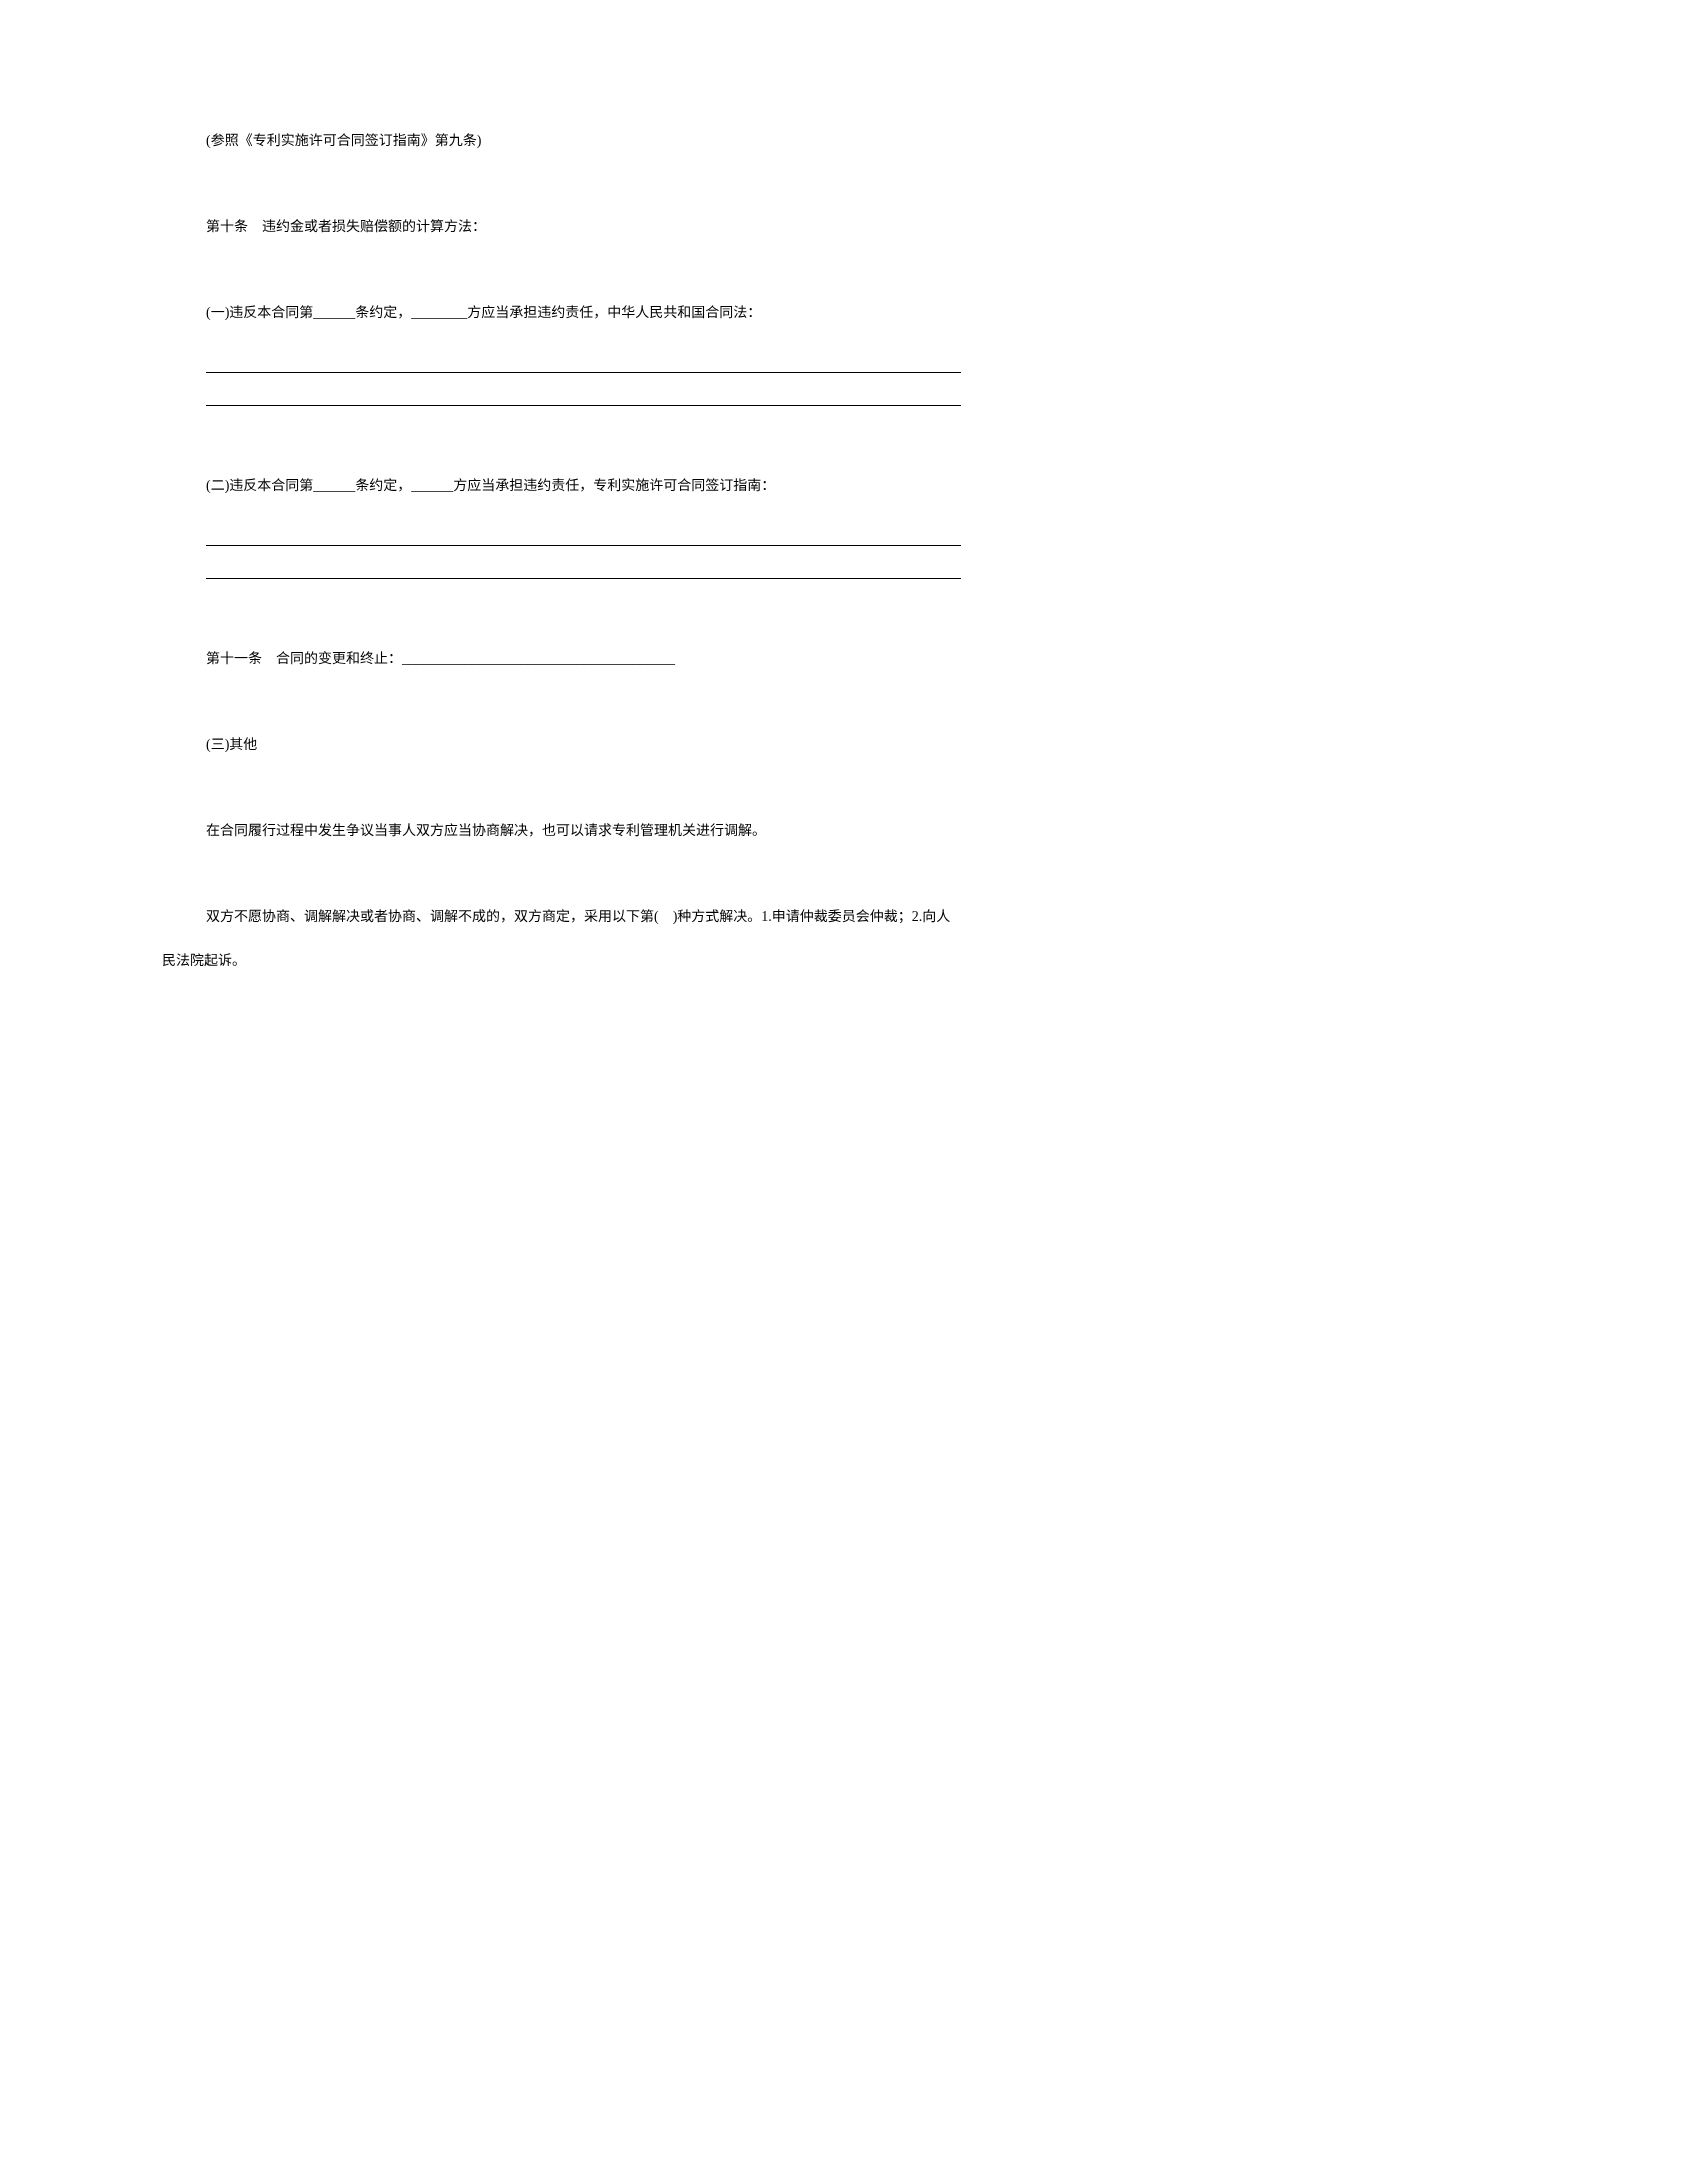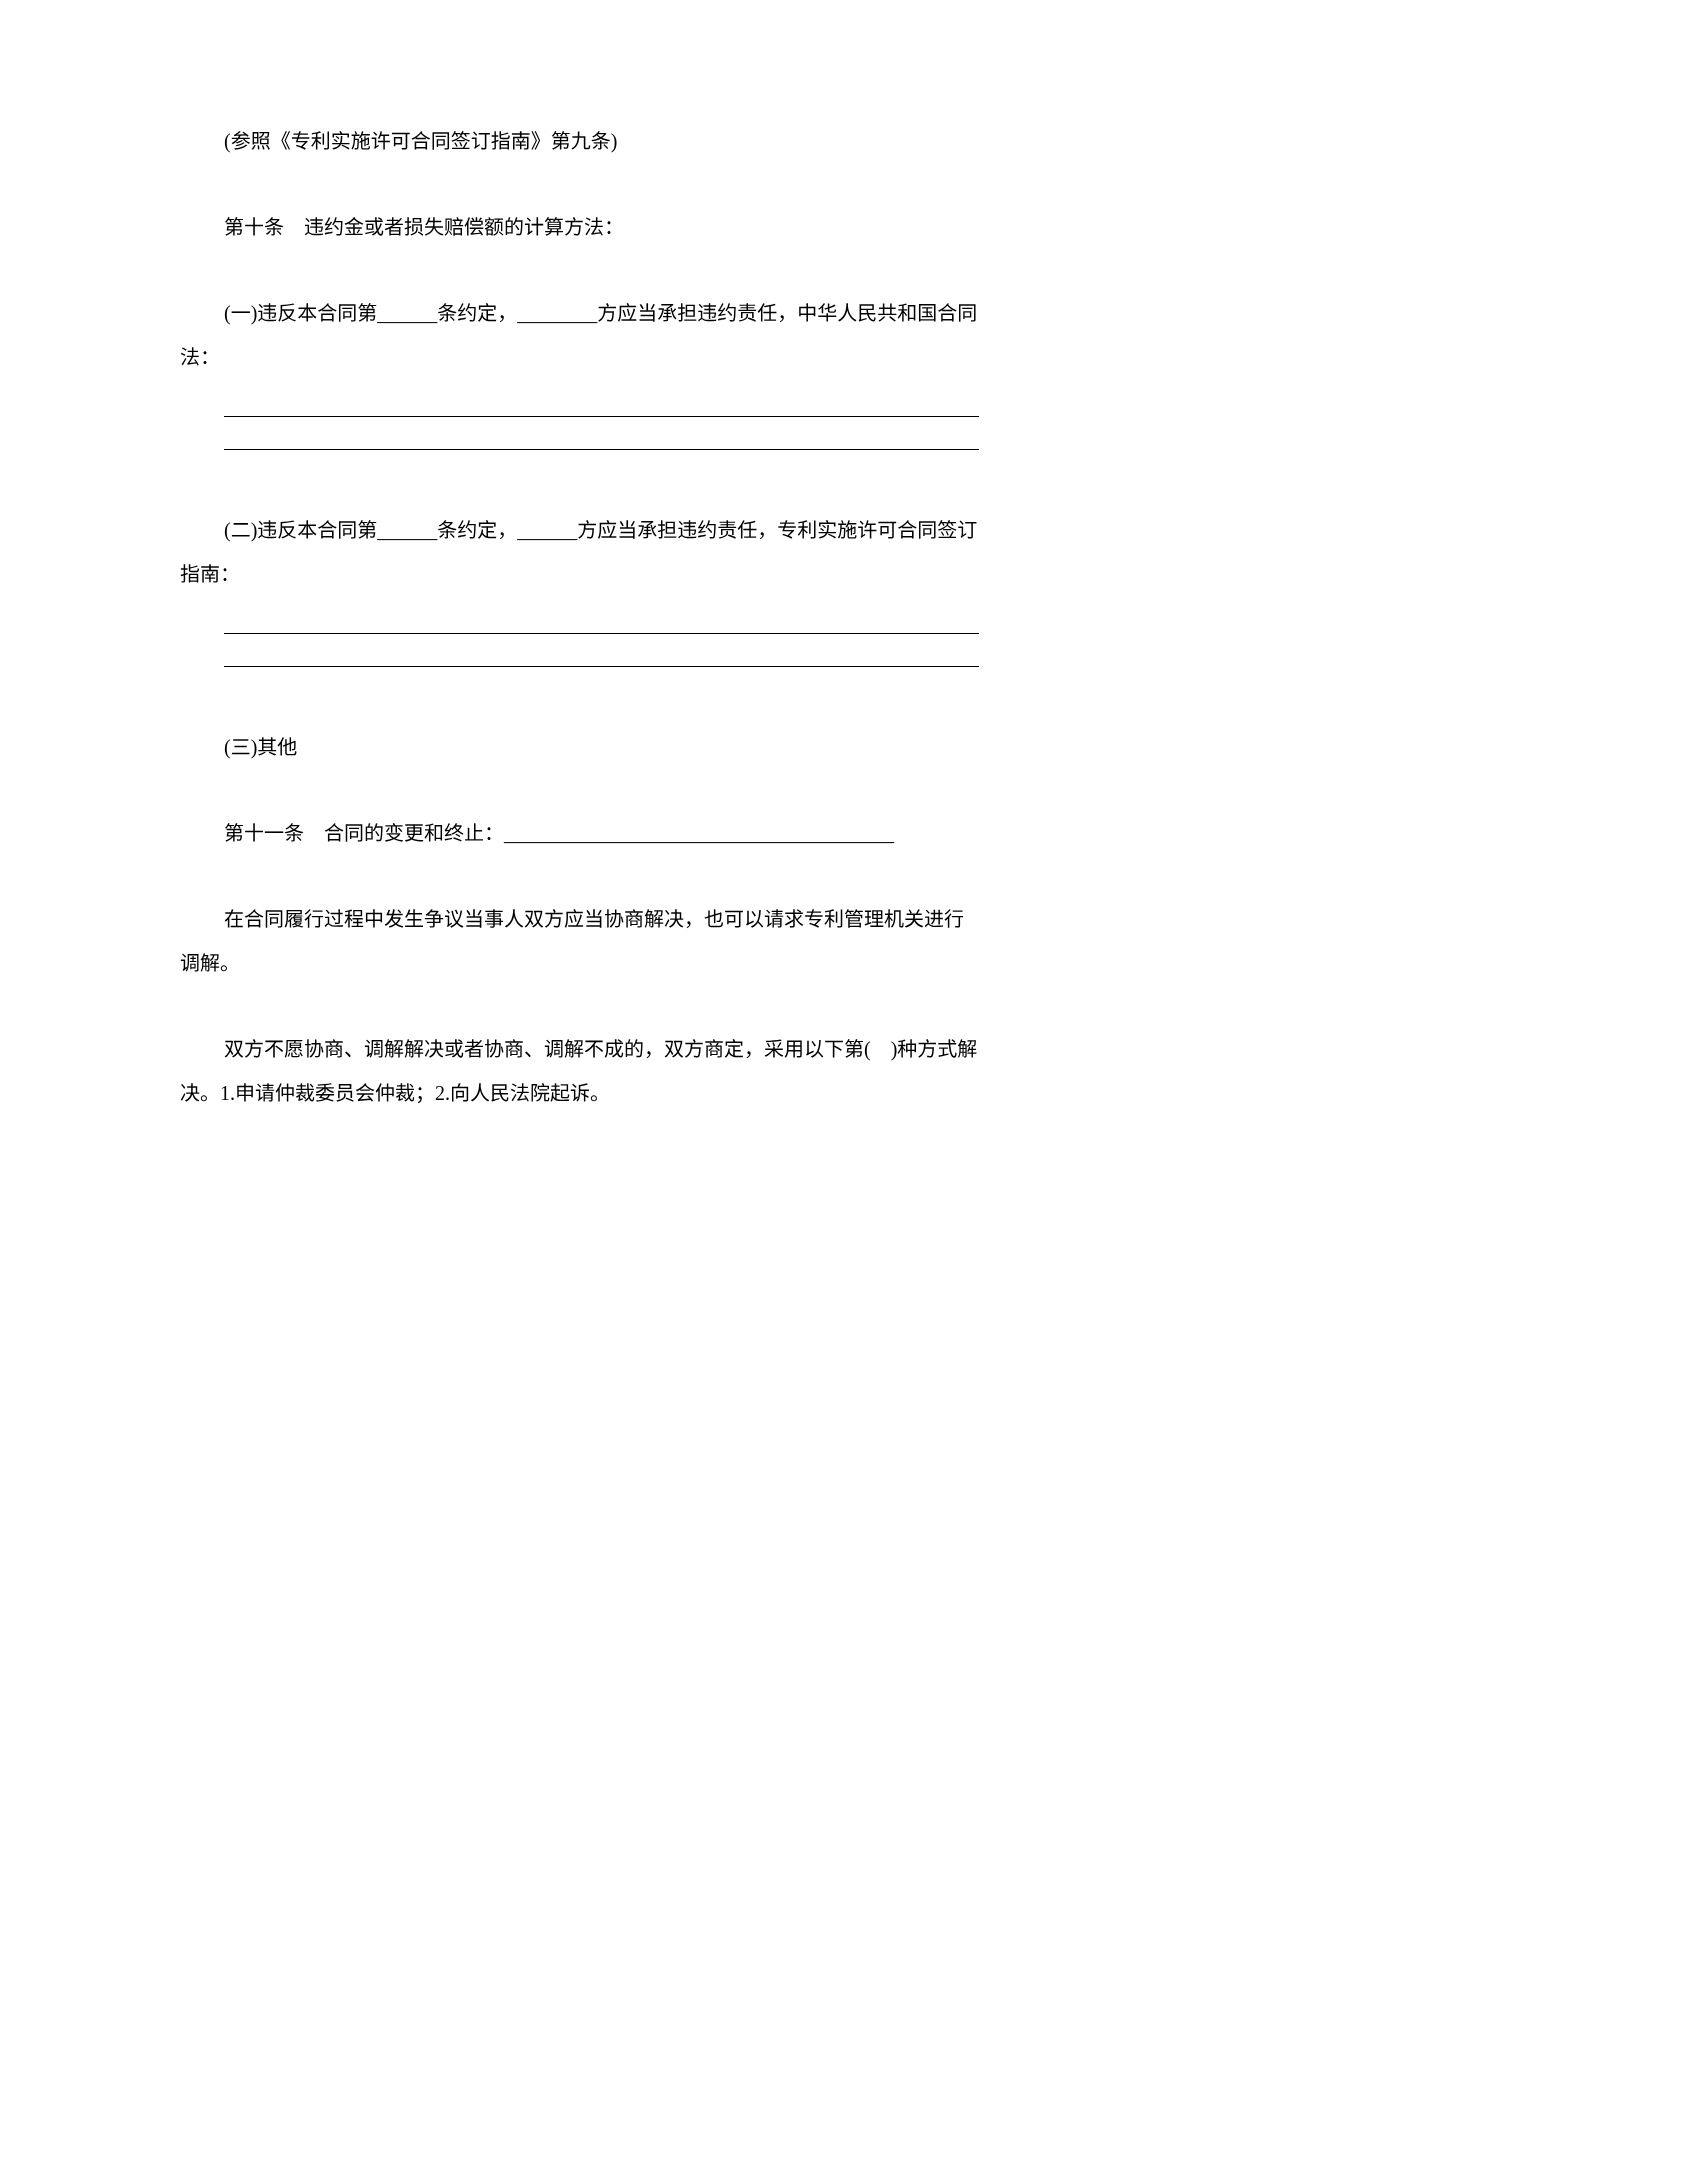--- a/index.html
+++ b/index.html
@@ -7,24 +7,24 @@
     body {
       width: 1686px;
       height: 2182px;
       position: relative;
       overflow: hidden;
       font-family: "Liberation Serif", "DejaVu Serif", serif;
       color: #000000;
     }
     .doc {
       position: absolute;
-      left: 180px;
+      left: 162px;
       top: 119px;
       width: 799px;
-      font-size: 20px;
+      font-size: 14px;
       line-height: 44px;
     }
     .para {
       text-indent: 44px;
       margin-bottom: 42px;
     }
     .blank-group {
       margin-top: -37px;   
       margin-bottom: 58px;
       margin-left: 44px;
@@ -51,23 +51,23 @@
     <div class="blank-row"></div>
   </div>
 
   <p class="para">(二)违反本合同第______条约定，______方应当承担违约责任，专利实施许可合同签订指南：</p>
 
   <div class="blank-group">
     <div class="blank-row"></div>
     <div class="blank-row"></div>
   </div>
 
+  <p class="para">第十一条　合同的变更和终止：_______________________________________</p>
+
   <p class="para">(三)其他</p>
-
-  <p class="para">第十一条　合同的变更和终止：_______________________________________</p>
 
 
   <p class="para">在合同履行过程中发生争议当事人双方应当协商解决，也可以请求专利管理机关进行调解。</p>
 
   <p class="para">双方不愿协商、调解解决或者协商、调解不成的，双方商定，采用以下第(　)种方式解决。1.申请仲裁委员会仲裁；2.向人民法院起诉。</p>
 
 </div>
 
 
 </body></html>

